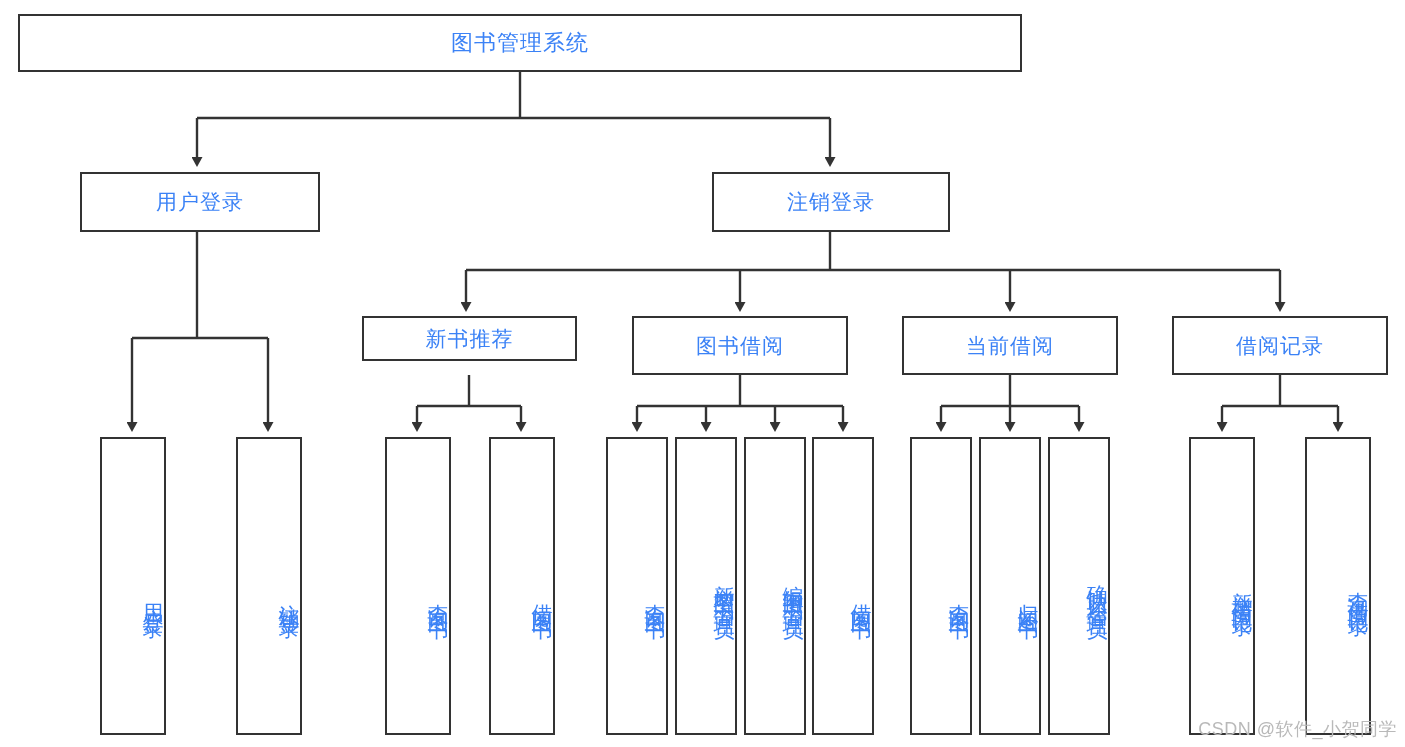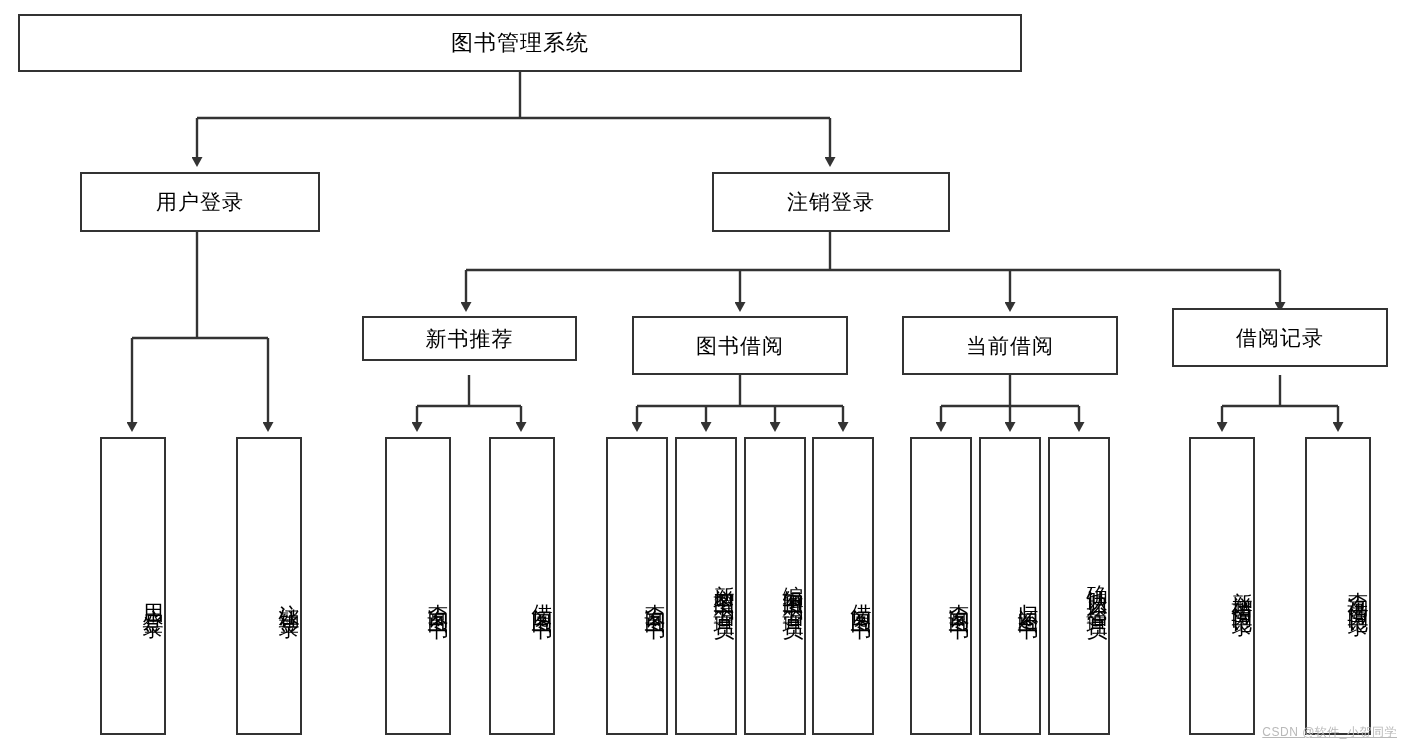--- a/index.html
+++ b/index.html
@@ -26,21 +26,21 @@
     pointer-events: none;
   }
   .node {
     position: absolute;
     box-sizing: border-box;
     border: 2.2px solid #333333;
     background: #ffffff;
     display: flex;
     align-items: center;
     justify-content: center;
-    color: #000000;
+    color: #3b82f6;
   }
   .node.horiz {
     font-size: 21px;
     letter-spacing: 1px;
   }
   .node.root {
     font-size: 22px;
     letter-spacing: 1px;
   }
   .node.leaf {
@@ -53,25 +53,24 @@
     padding-top: 22px;
     line-height: 1;
   }
   .node.leaf.tall-text {
     padding-top: 8px;
   }
   .watermark {
     position: absolute;
     right: 8px;
     bottom: 6px;
-    font-size: 12px;
+    font-size: 18px;
     color: #b9b9b9;
     white-space: nowrap;
     letter-spacing: 0.5px;
-    text-decoration: underline;
   }
 </style>
 </head>
 <body>
 
 <div id="diagram-root">
 
   <svg id="connectors" viewBox="0 0 1405 747" xmlns="http://www.w3.org/2000/svg">
     <defs>
       <marker id="arrow" markerWidth="10" markerHeight="11" refX="1" refY="5.5" orient="auto" markerUnits="userSpaceOnUse">
@@ -135,21 +134,21 @@
 
   <div class="node horiz" style="left:362px; top:316px; width:215px; height:45px;">
     <span>新书推荐</span>
   </div>
   <div class="node horiz" style="left:632px; top:316px; width:216px; height:59px;">
     <span>图书借阅</span>
   </div>
   <div class="node horiz" style="left:902px; top:316px; width:216px; height:59px;">
     <span>当前借阅</span>
   </div>
-  <div class="node horiz" style="left:1172px; top:308px; width:216px; height:59px;">
+  <div class="node horiz" style="left:1172px; top:316px; width:216px; height:59px;">
     <span>借阅记录</span>
   </div>
 
   <div class="node leaf" style="left:100px; top:437px; width:66px; height:298px;">
     <span>用户登录</span>
   </div>
   <div class="node leaf" style="left:236px; top:437px; width:66px; height:298px;">
     <span>注销登录</span>
   </div>
 

